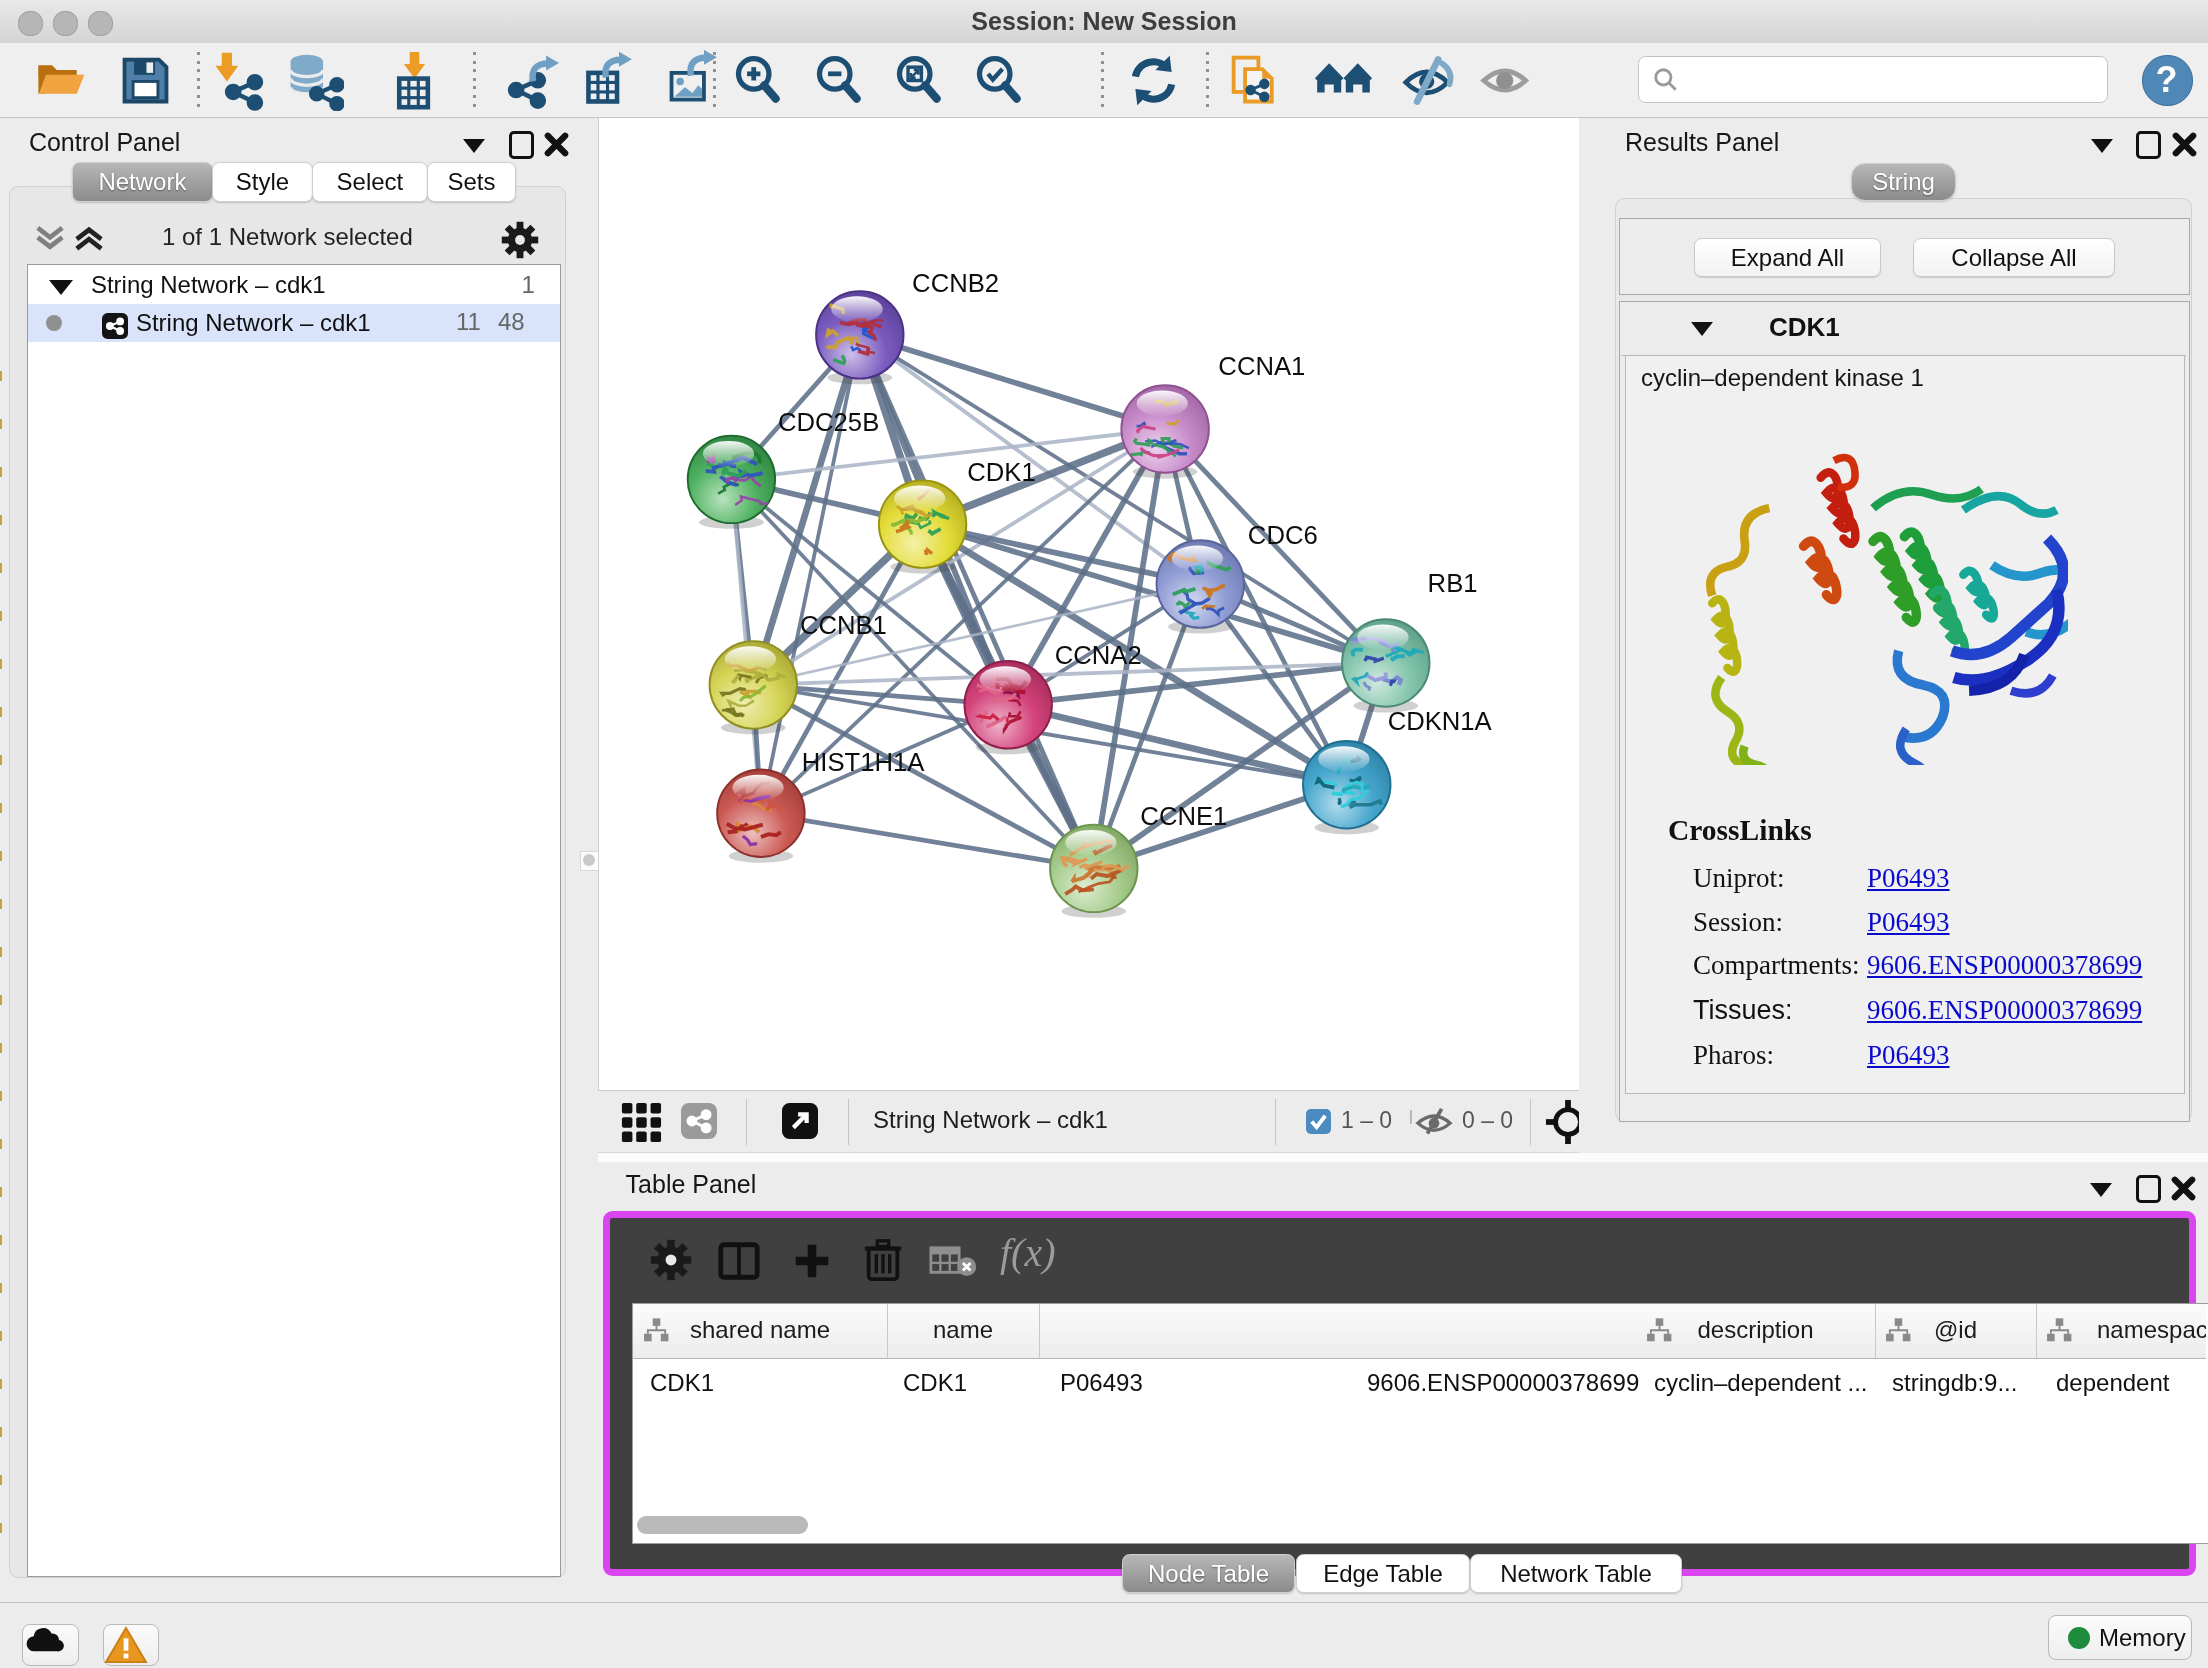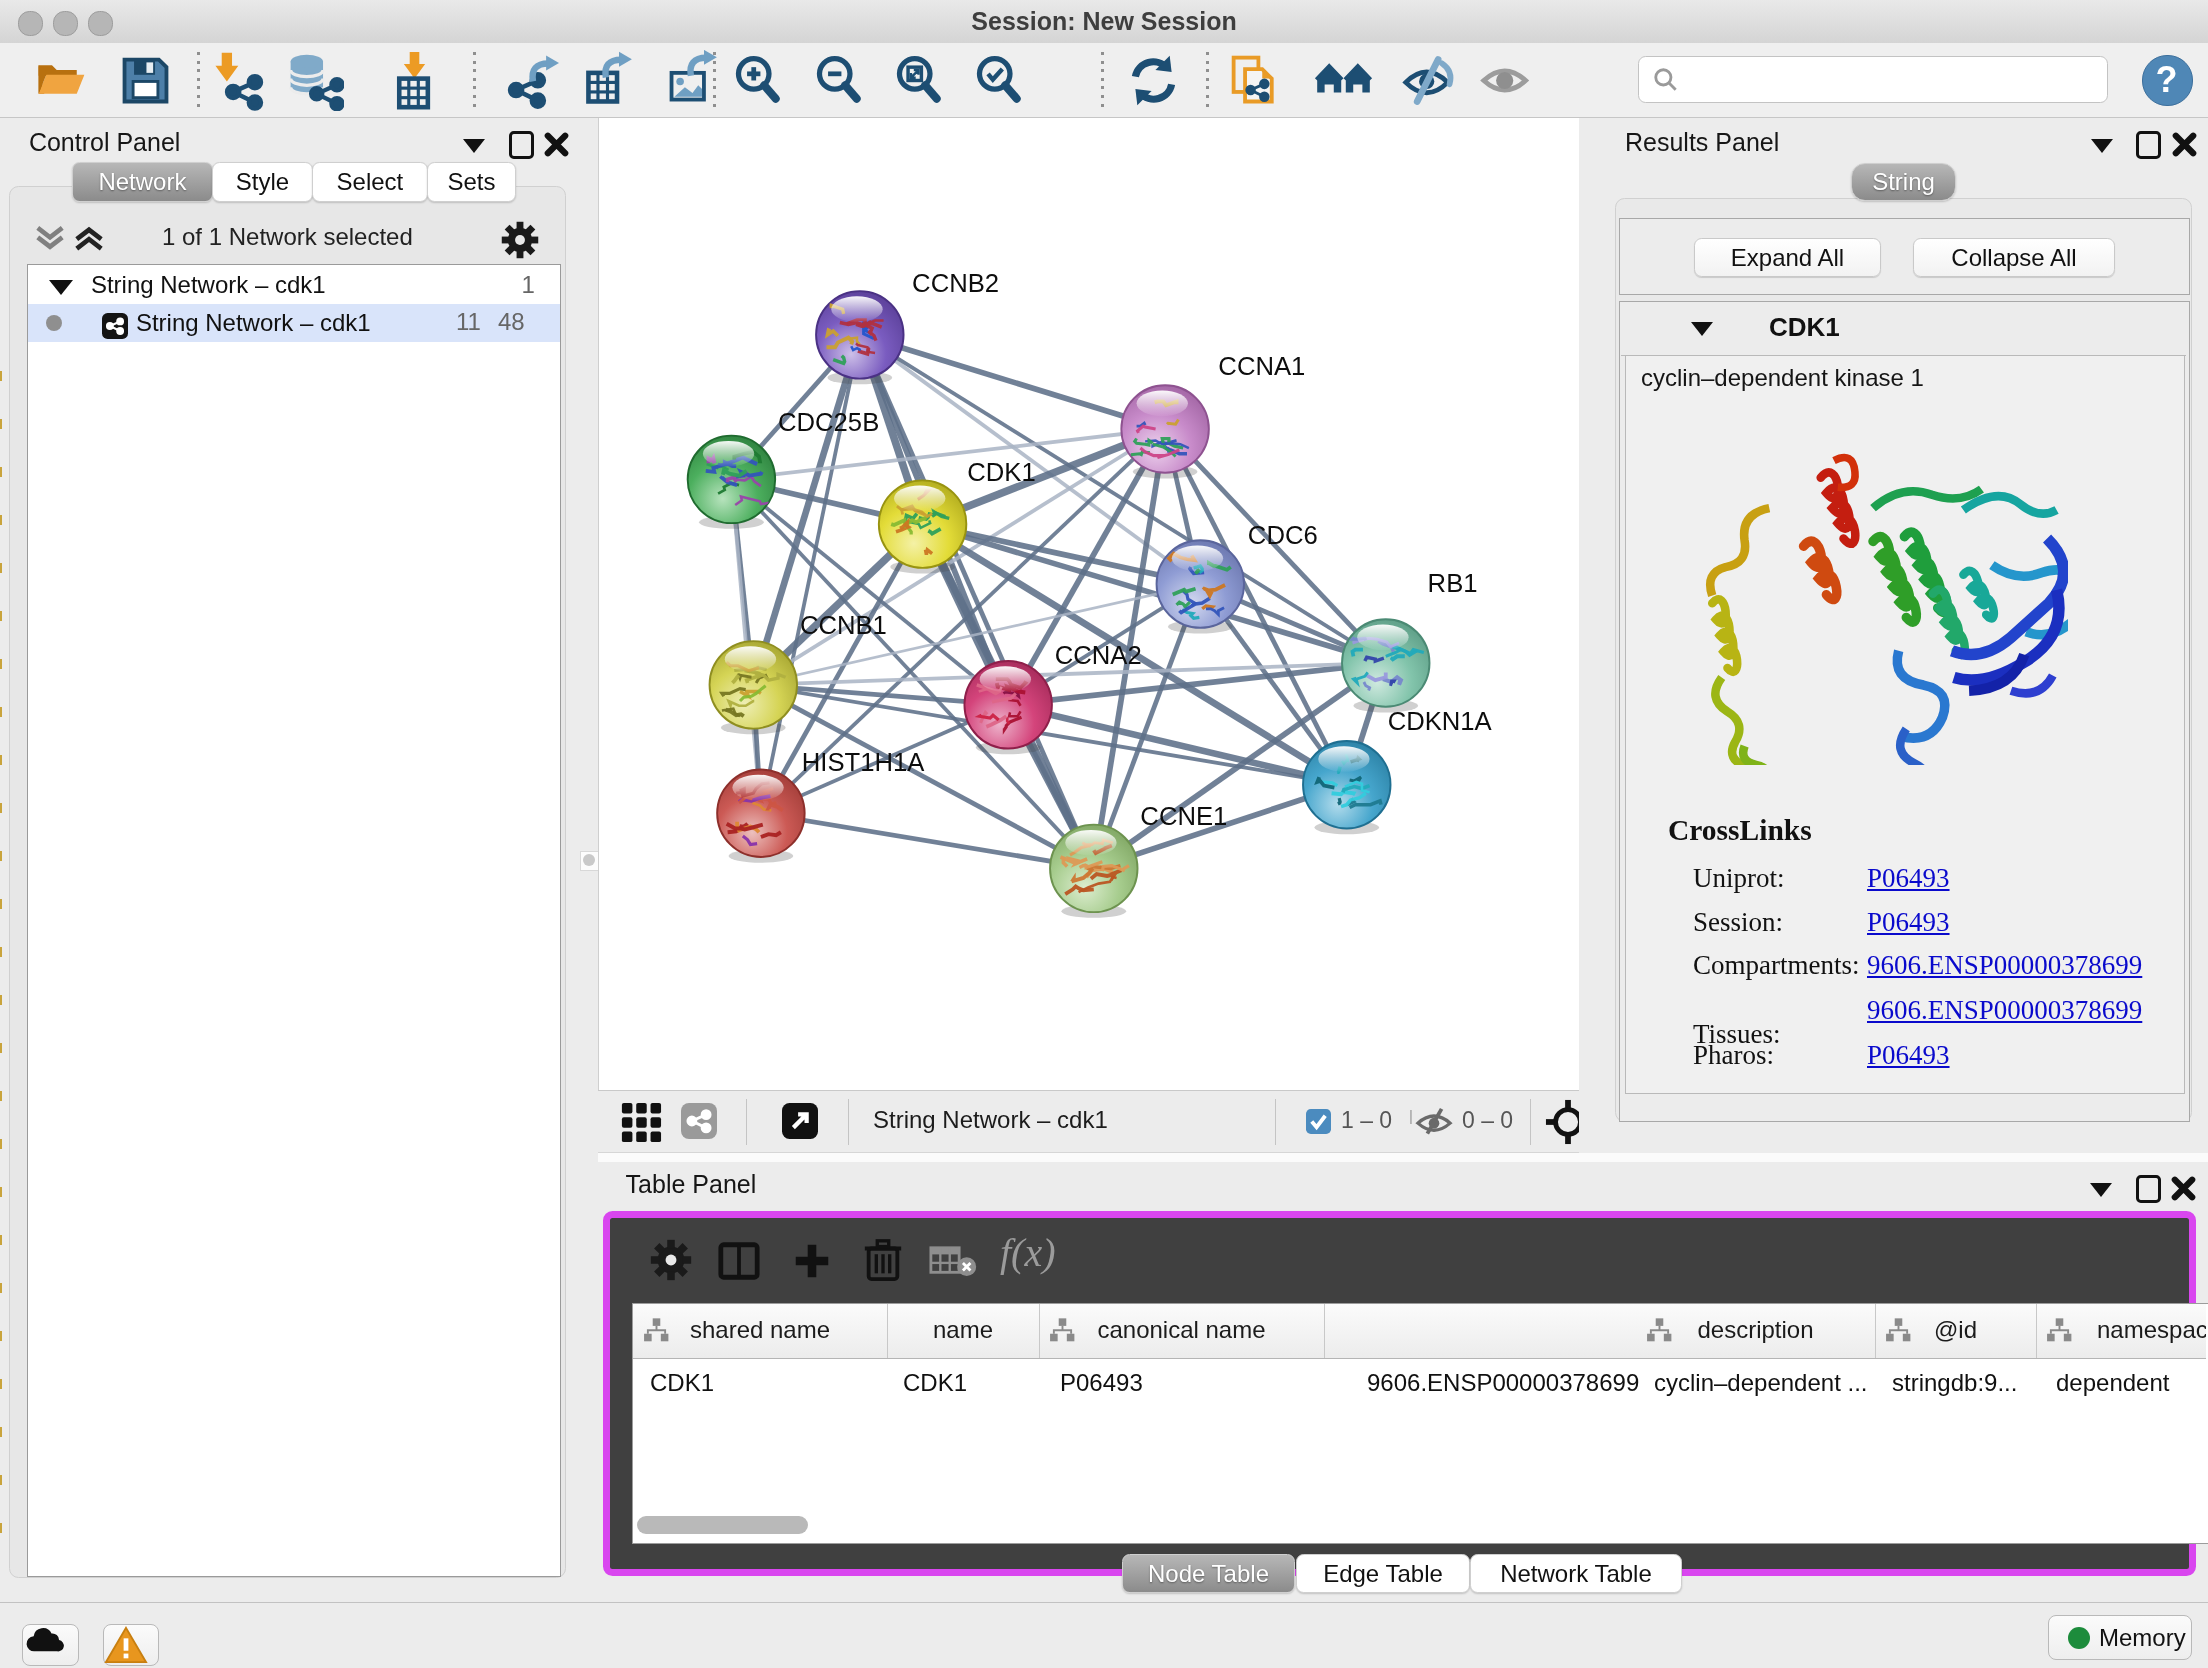--- a/index.html
+++ b/index.html
@@ -680,21 +680,21 @@
           <path d="M306 252 q46 -2 58 -38" fill="none" stroke="#1322a8" stroke-width="11"></path>
           <path d="M350 252 q30 10 44 -16" fill="none" stroke="#2e3fd0" stroke-width="9"></path>
         </svg></div>
      <div class="abs" style="left:42px;top:458px;font-family:'Liberation Serif',serif;font-size:29.5px;font-weight:bold;color:#111">CrossLinks</div>
      <div class="abs" style="left:67px;top:507px;font-family:'Liberation Serif',serif;font-size:27px;color:#111">Uniprot:</div>
       <div class="abs" style="left:241px;top:507px;font-family:'Liberation Serif',serif;font-size:27px;color:#0a0acc;text-decoration:underline">P06493</div>
      <div class="abs" style="left:67px;top:551px;font-family:'Liberation Serif',serif;font-size:27px;color:#111">Session:</div>
       <div class="abs" style="left:241px;top:551px;font-family:'Liberation Serif',serif;font-size:27px;color:#0a0acc;text-decoration:underline">P06493</div>
      <div class="abs" style="left:67px;top:594px;font-family:'Liberation Serif',serif;font-size:27px;color:#111">Compartments:</div>
       <div class="abs" style="left:241px;top:594px;font-family:'Liberation Serif',serif;font-size:27px;color:#0a0acc;text-decoration:underline">9606.ENSP00000378699</div>
-     <div class="abs" style="left:67px;top:663px;font-family:Liberation Serif, serif;font-size:27px;color:#111">Tissues:</div>
+     <div class="abs" style="left:67px;top:639px;font-family:Liberation Sans, sans-serif;font-size:27px;color:#111">Tissues:</div>
       <div class="abs" style="left:241px;top:639px;font-family:'Liberation Serif',serif;font-size:27px;color:#0a0acc;text-decoration:underline">9606.ENSP00000378699</div>
      <div class="abs" style="left:67px;top:684px;font-family:'Liberation Serif',serif;font-size:27px;color:#111">Pharos:</div>
       <div class="abs" style="left:241px;top:684px;font-family:'Liberation Serif',serif;font-size:27px;color:#0a0acc;text-decoration:underline">P06493</div>
   </div>
 </div>
 
 <div class="abs" style="left:598px;top:1162px;width:1610px;height:439px;background:#ececec">
   <div class="abs ptitle" style="left:27.6px;top:7.6px">Table Panel</div>
   <div class="abs" style="left:1492px;top:21px;width:0;height:0;border-left:11.4px solid transparent;border-right:11.4px solid transparent;border-top:14.3px solid #111"></div>
     <div class="abs" style="left:1538px;top:13.3px;width:19px;height:22px;border:3.3px solid #111;border-radius:4.8px"></div>
@@ -752,31 +752,20 @@
                   <rect x="1.12" y="17.36" width="7.840000000000001" height="7.840000000000001"></rect>
                   <rect x="18.48" y="17.36" width="7.840000000000001" height="7.840000000000001"></rect>
                   <path d="M14.0 9.24 v4.48 M5.04 17.36 v-3.64 h17.92 v3.64" stroke="#8a8a8a" stroke-width="1.9600000000000002" fill="none"></path>
                 </g>
               </svg></span>
             <span style="position:absolute;left:0;top:12.4px;width:100%;text-align:center;font-size:24px;color:#1b1b1b">shared name</span>
           </div>
           <div class="abs" style="left:254px;top:0;width:152px;height:54px;border-right:1px solid #c8c8c8;overflow:hidden">
             <span style="position:absolute;left:0;top:12.4px;width:100%;text-align:center;font-size:24px;color:#1b1b1b">name</span>
           </div>
-          <div class="abs" style="left:406px;top:0;width:285px;height:54px;border-right:1px solid #c8c8c8;overflow:hidden">
-            <span style="position:absolute;left:9.5px;top:13.3px"><svg width="27" height="27" viewBox="0 0 28 28" style="">
-                <g fill="#8a8a8a">
-                  <rect x="10.08" y="1.4000000000000001" width="7.840000000000001" height="7.840000000000001"></rect>
-                  <rect x="1.12" y="17.36" width="7.840000000000001" height="7.840000000000001"></rect>
-                  <rect x="18.48" y="17.36" width="7.840000000000001" height="7.840000000000001"></rect>
-                  <path d="M14.0 9.24 v4.48 M5.04 17.36 v-3.64 h17.92 v3.64" stroke="#8a8a8a" stroke-width="1.9600000000000002" fill="none"></path>
-                </g>
-              </svg></span>
-            <span style="position:absolute;left:0;top:12.4px;width:100%;text-align:center;font-size:24px;color:#1b1b1b">canonical name</span>
-          </div>
           <div class="abs" style="left:1003px;top:0;width:239px;height:54px;border-right:1px solid #c8c8c8;overflow:hidden">
             <span style="position:absolute;left:9.5px;top:13.3px"><svg width="27" height="27" viewBox="0 0 28 28" style="">
                 <g fill="#8a8a8a">
                   <rect x="10.08" y="1.4000000000000001" width="7.840000000000001" height="7.840000000000001"></rect>
                   <rect x="1.12" y="17.36" width="7.840000000000001" height="7.840000000000001"></rect>
                   <rect x="18.48" y="17.36" width="7.840000000000001" height="7.840000000000001"></rect>
                   <path d="M14.0 9.24 v4.48 M5.04 17.36 v-3.64 h17.92 v3.64" stroke="#8a8a8a" stroke-width="1.9600000000000002" fill="none"></path>
                 </g>
               </svg></span>
             <span style="position:absolute;left:0;top:12.4px;width:100%;text-align:center;font-size:24px;color:#1b1b1b">description</span>

